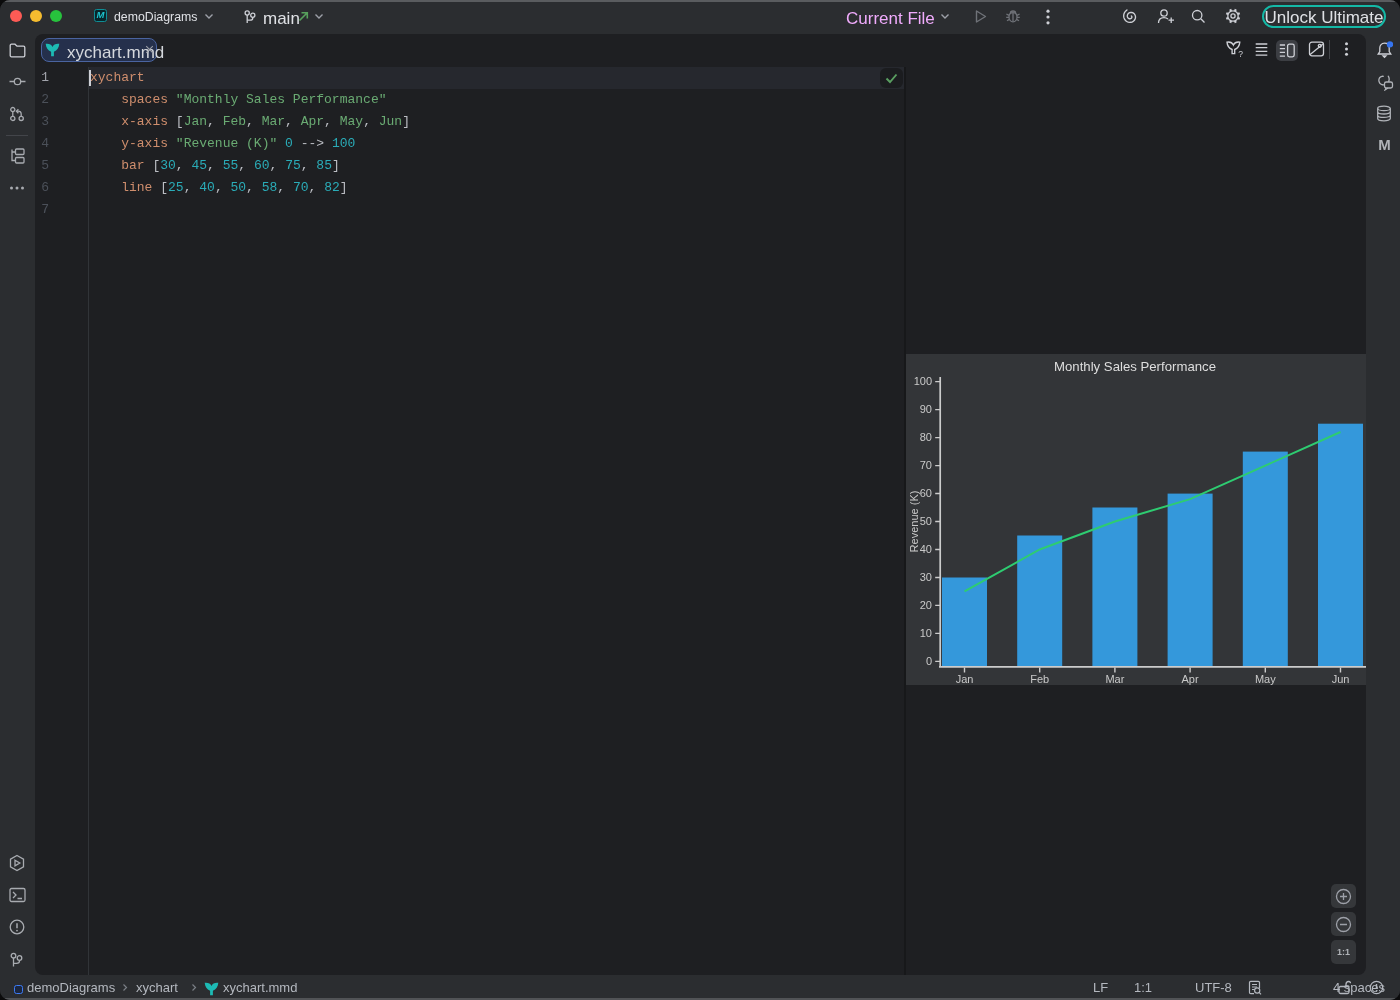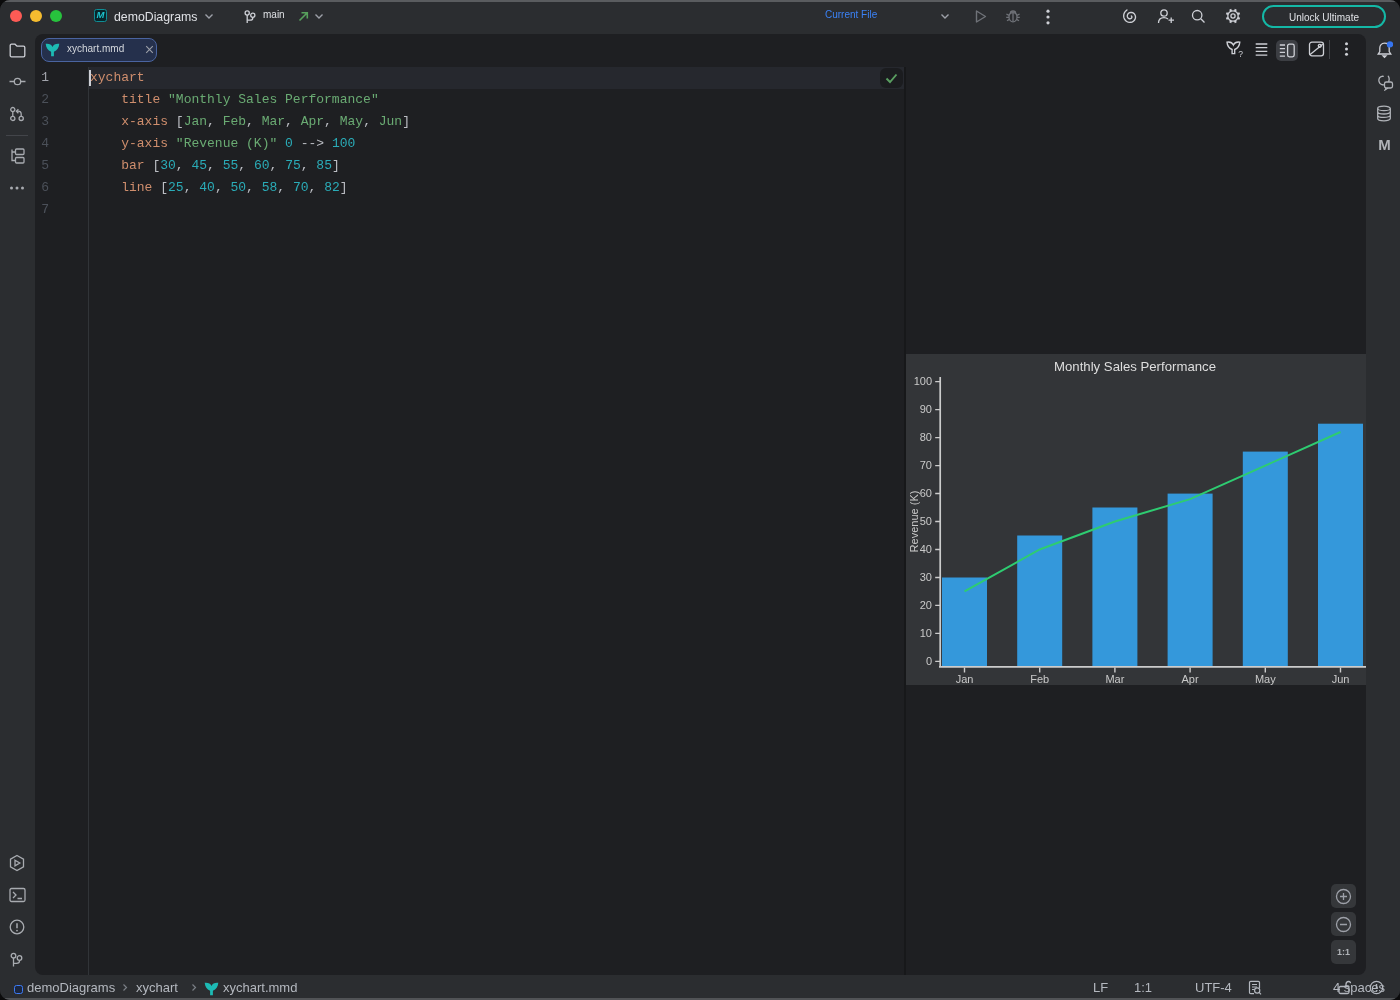--- a/index.html
+++ b/index.html
@@ -1,19 +1,19 @@
 <!DOCTYPE html>
 <html><head><meta charset="utf-8"><style>
 *{margin:0;padding:0;box-sizing:border-box}
 html,body{width:1400px;height:1000px;background:#0b0b0c;overflow:hidden;font-family:"Liberation Sans",sans-serif;-webkit-font-smoothing:antialiased}
 .win{position:absolute;left:0;top:0;width:1400px;height:1000px;background:#2b2d30;border-radius:10px;overflow:hidden}
 .abs{position:absolute}
 svg{display:block;position:absolute}
 .central{position:absolute;left:35px;top:34px;width:1331px;height:941px;background:#1e1f22;border-radius:8px}
-.ui{color:#dfe1e5;font-size:10px}
+.ui{color:#dfe1e5;font-size:17px}
 .mono{font-family:"Liberation Mono",monospace;font-size:13px;line-height:22px;white-space:pre}
 .ln{position:absolute;width:29px;text-align:right;font-family:"Liberation Mono",monospace;font-size:13px;line-height:22px;color:#4b5059}
 .o{color:#cf8e6d}.g{color:#6aab73}.c{color:#2aacb8}.w{color:#bcbec4}
 .zbtn{position:absolute;left:1331px;width:25px;height:24px;background:#35373a;border-radius:5px}
 .sb{position:absolute;top:980px;font-size:13px;color:#b4b8bf}
 </style></head><body>
 <div class="win">
 
 <div class="abs" style="left:0;top:0;width:1400px;height:33px;background:#2b2d30"></div>
 <div class="abs" style="left:0;top:0;width:1400px;height:1.5px;background:#5a5c5f"></div>
@@ -33,21 +33,21 @@
         <path d="M9.8 8.3 L9.8 8.9 C9.8 10.4 8.6 11.1 7 11.1 L4.2 11.1"></path>
       </g>
     </svg>
 <div class="abs ui" style="left:263px;top:9px">main</div>
 <svg class="abs" style="left:297px;top:10px" width="13" height="13" viewBox="0 0 13 13">
       <path d="M2.5 10.5 L10 3 M4.5 2.7 L10.3 2.7 L10.3 8.5" stroke="#57a05c" stroke-width="1.6" fill="none"></path>
     </svg>
 <svg class="abs" style="left:313px;top:12px" width="12" height="9" viewBox="0 0 12 9">
       <path d="M2.5 2.5 L6 6 L9.5 2.5" stroke="#9da0a8" stroke-width="1.4" fill="none"></path>
     </svg>
-<div class="abs ui" style="left:825px;top:9px;color:#3b82f6">Current File</div>
+<div class="abs ui" style="left:846px;top:9px;color:#f0abfc">Current File</div>
 <svg class="abs" style="left:939px;top:12px" width="12" height="9" viewBox="0 0 12 9">
       <path d="M2.5 2.5 L6 6 L9.5 2.5" stroke="#9da0a8" stroke-width="1.4" fill="none"></path>
     </svg>
 <svg class="abs" style="left:972px;top:8px" width="17" height="17" viewBox="0 0 17 17">
       <path d="M4.5 3 L13.5 8.5 L4.5 14 Z" stroke="#6f7278" stroke-width="1.4" fill="none" stroke-linejoin="round"></path>
     </svg>
 <svg class="abs" style="left:1004px;top:8px" width="18" height="17" viewBox="0 0 18 17">
       <g stroke="#6f7278" stroke-width="1.3" fill="none">
         <path d="M9 4.6 C11.4 4.6 13 6.4 13 9 C13 11.8 11.3 13.8 9 13.8 C6.7 13.8 5 11.8 5 9 C5 6.4 6.6 4.6 9 4.6 Z"></path>
         <path d="M6.4 5.2 C6.4 3.9 7.5 3 9 3 C10.5 3 11.6 3.9 11.6 5.2 M9 4.8 L9 13.6 M5 7.4 L2.4 6 M13 7.4 L15.6 6 M5 9.4 L2.2 9.4 M13 9.4 L15.8 9.4 M5.4 11.4 L3 12.8 M12.6 11.4 L15 12.8"></path>
@@ -217,21 +217,21 @@
 <div class="abs" style="left:88px;top:67px;width:817px;height:22px;background:#26282e"></div>
 <div class="ln" style="left:20px;top:67px;color:#a1a3ab">1</div>
 <div class="ln" style="left:20px;top:89px">2</div>
 <div class="ln" style="left:20px;top:111px">3</div>
 <div class="ln" style="left:20px;top:133px">4</div>
 <div class="ln" style="left:20px;top:155px">5</div>
 <div class="ln" style="left:20px;top:177px">6</div>
 <div class="ln" style="left:20px;top:199px">7</div>
 <div class="abs" style="left:88px;top:67px;width:1px;height:908px;background:#313438"></div>
 <div class="abs mono" style="left:90px;top:67px"><span class="o">xychart</span></div>
-<div class="abs mono" style="left:90px;top:89px">    <span class="o">title</span> <span class="g">"Monthly Sales Performance"</span></div>
+<div class="abs mono" style="left:90px;top:89px">    <span class="o">spaces</span> <span class="g">"Monthly Sales Performance"</span></div>
 <div class="abs mono" style="left:90px;top:111px">    <span class="o">x-axis</span> <span class="w">[</span><span class="g">Jan</span><span class="w">, </span><span class="g">Feb</span><span class="w">, </span><span class="g">Mar</span><span class="w">, </span><span class="g">Apr</span><span class="w">, </span><span class="g">May</span><span class="w">, </span><span class="g">Jun</span><span class="w">]</span></div>
 <div class="abs mono" style="left:90px;top:133px">    <span class="o">y-axis</span> <span class="g">"Revenue (K)"</span> <span class="c">0</span> <span class="w">--&gt;</span> <span class="c">100</span></div>
 <div class="abs mono" style="left:90px;top:155px">    <span class="o">bar</span> <span class="w">[</span><span class="c">30</span><span class="w">, </span><span class="c">45</span><span class="w">, </span><span class="c">55</span><span class="w">, </span><span class="c">60</span><span class="w">, </span><span class="c">75</span><span class="w">, </span><span class="c">85</span><span class="w">]</span></div>
 <div class="abs mono" style="left:90px;top:177px">    <span class="o">line</span> <span class="w">[</span><span class="c">25</span><span class="w">, </span><span class="c">40</span><span class="w">, </span><span class="c">50</span><span class="w">, </span><span class="c">58</span><span class="w">, </span><span class="c">70</span><span class="w">, </span><span class="c">82</span><span class="w">]</span></div>
 <div class="abs" style="left:89px;top:70px;width:2px;height:16px;background:#ced0d6"></div>
 <div class="abs" style="left:880px;top:68px;width:23px;height:20px;background:#1b1c1f;border-radius:6px"></div>
 <svg class="abs" style="left:884px;top:71px" width="15" height="14" viewBox="0 0 15 14">
       <path d="M2.5 7.5 L6 11 L12.5 3.5" stroke="#5a9f61" stroke-width="1.9" fill="none"></path>
     </svg>
 
@@ -307,21 +307,21 @@
 <div class="sb" style="left:136px">xychart</div>
 <svg class="abs" style="left:190px;top:983px" width="8" height="9" viewBox="0 0 8 9">
       <path d="M2.5 1.5 L5.5 4.5 L2.5 7.5" stroke="#7a7e85" stroke-width="1.2" fill="none"></path>
     </svg>
 <svg class="abs" style="left:204px;top:982px" width="15" height="14" viewBox="0 0 15 14">
       <path d="M0.7 0.8 C1.0 4.9 2.9 7.6 6.1 8.8 L6.1 13.3 L8.9 13.3 L8.9 8.8 C12.1 7.6 14.0 4.9 14.3 0.8 C10.9 0.4 8.5 1.6 7.5 3.9 C6.5 1.6 4.1 0.4 0.7 0.8 Z" fill="#1dbab4"></path>
     </svg>
 <div class="sb" style="left:223px">xychart.mmd</div>
 <div class="sb" style="left:1134px">1:1</div>
 <div class="sb" style="left:1093px">LF</div>
-<div class="sb" style="left:1195px">UTF-4</div>
+<div class="sb" style="left:1195px">UTF-8</div>
 <svg class="abs" style="left:1247px;top:980px" width="15" height="16" viewBox="0 0 15 16">
       <g stroke="#b4b8bf" stroke-width="1.2" fill="none">
         <path d="M12.5 8 L12.5 2.5 C12.5 1.8 12 1.3 11.3 1.3 L3.7 1.3 C3 1.3 2.5 1.8 2.5 2.5 L2.5 12.5 C2.5 13.2 3 13.7 3.7 13.7 L7 13.7"></path>
         <path d="M5 4.5 L10 4.5 M5 7 L10 7 M5 9.5 L7.5 9.5"></path>
         <circle cx="10.2" cy="10.5" r="2.6"></circle>
         <path d="M12.1 12.4 L14 14.3"></path>
       </g>
     </svg>
 <div class="sb" style="left:1333px">4 spaces</div>
 <svg class="abs" style="left:1337px;top:980px" width="14" height="15" viewBox="0 0 14 15">

